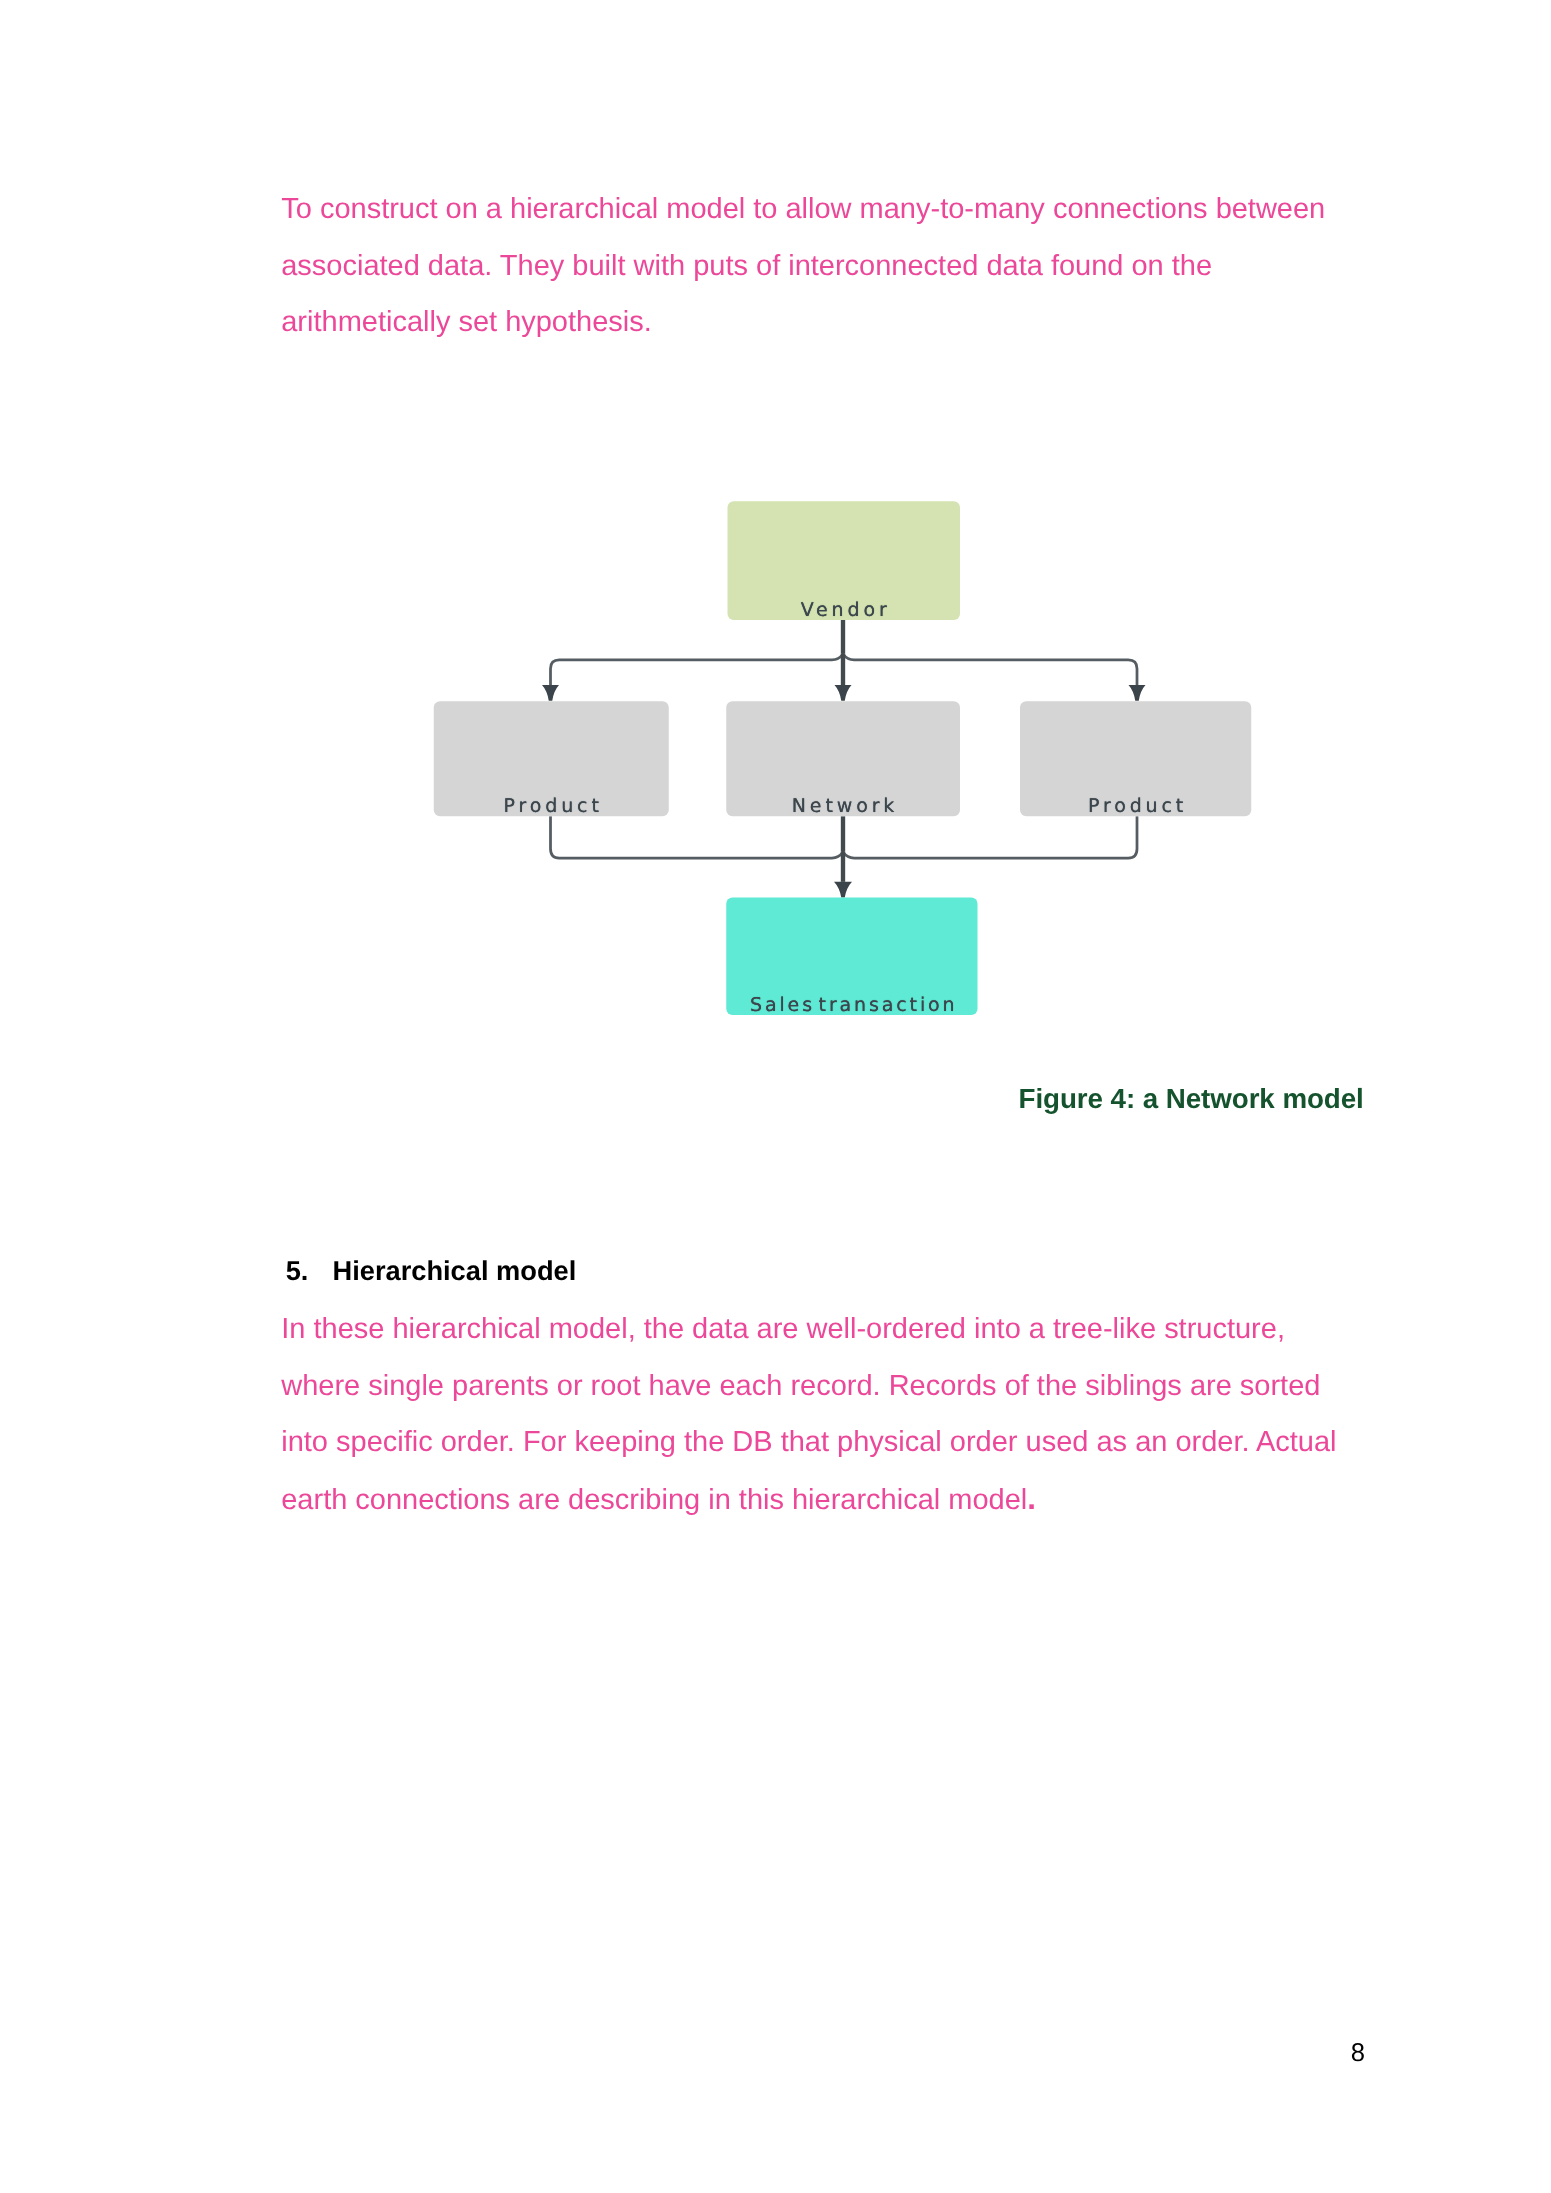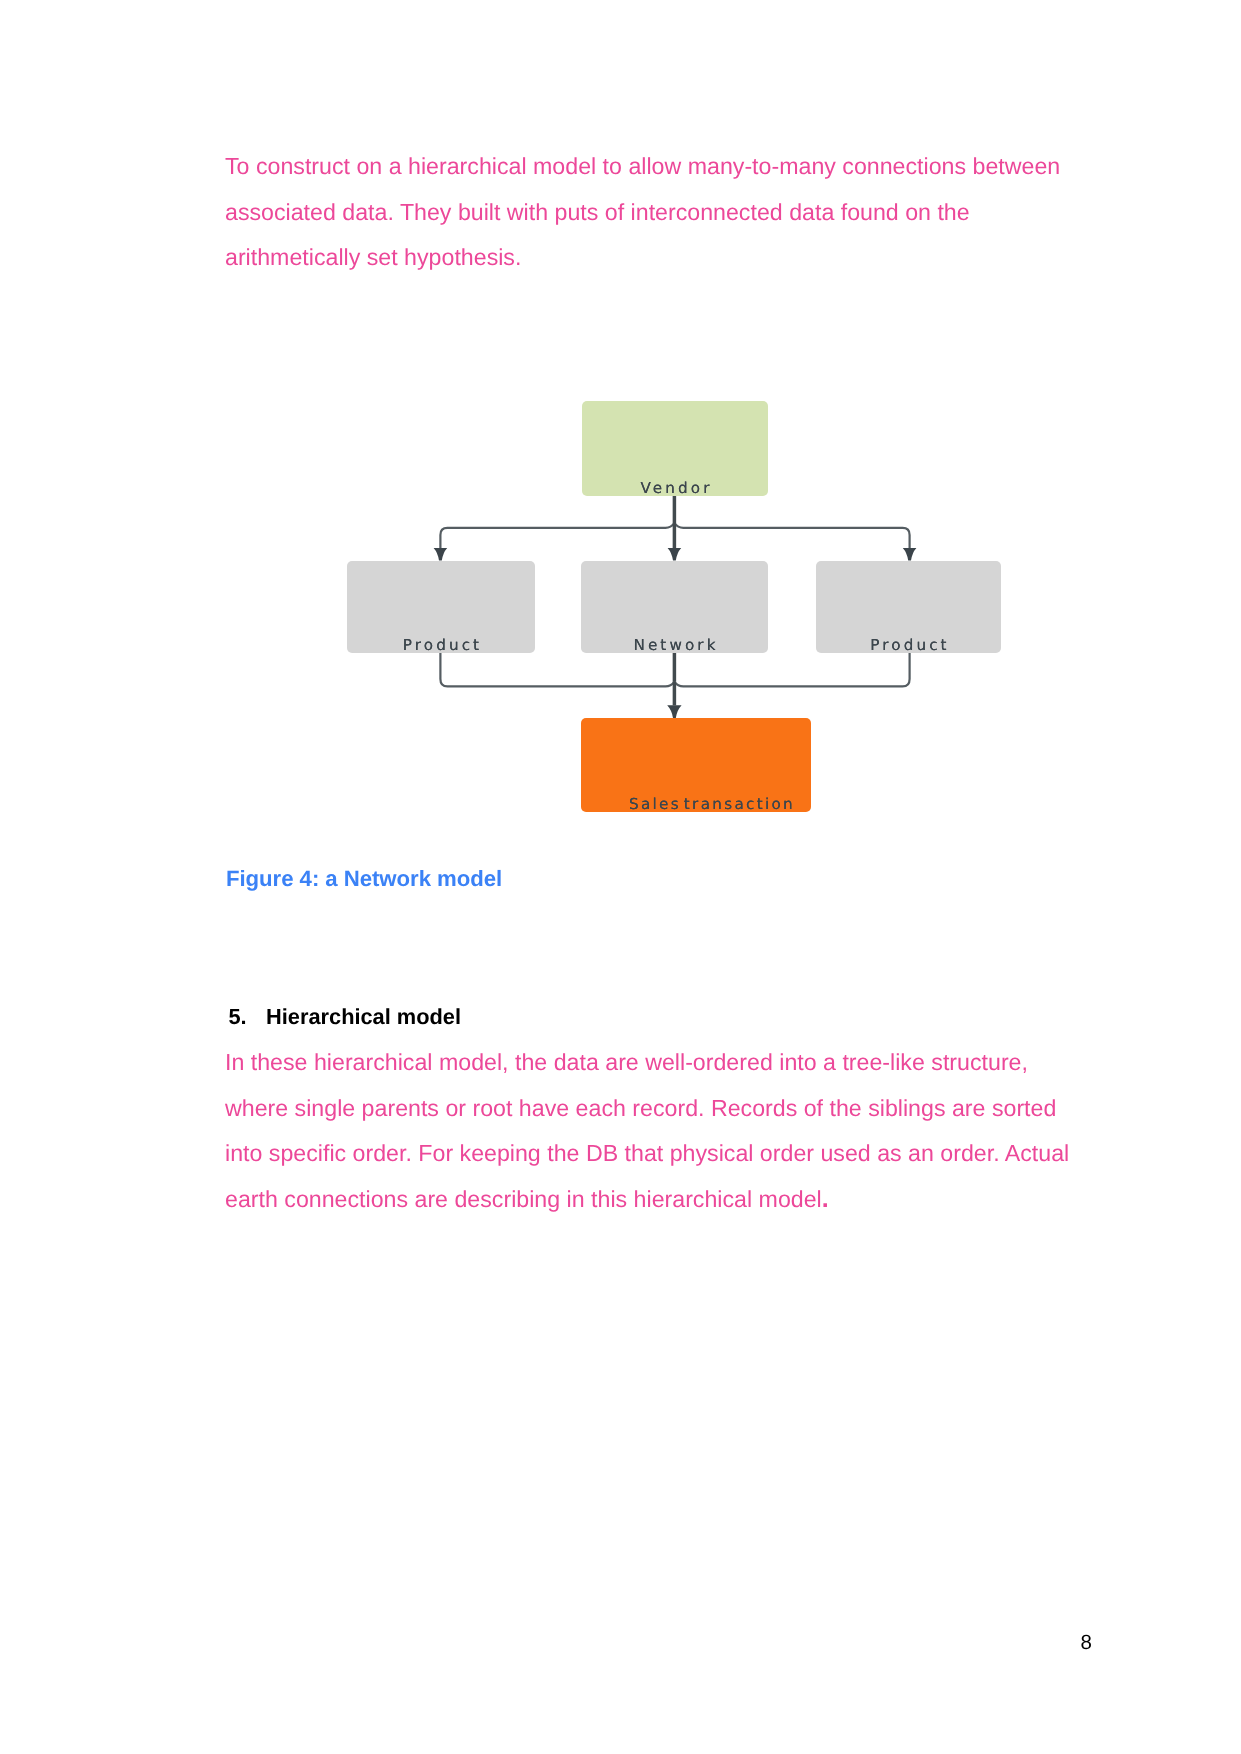--- a/index.html
+++ b/index.html
@@ -42,26 +42,26 @@
     font-size:15.2px;
     letter-spacing:3.1px;
     color:#3c464d;
     text-shadow: 0 0 0.6px #3c464d;
   }
   .node > span { display:inline-block; transform:translate(1.5px, 0.5px); }
   #node-vendor { left:582px; top:401px; width:186px; height:95px; background:#d4e3b1; }
   #node-employee { left:347px; top:561px; width:188px; height:92px; background:#d5d5d5; }
   #node-customer { left:581px; top:561px; width:187px; height:92px; background:#d5d5d5; }
   #node-product  { left:816px; top:561px; width:185px; height:92px; background:#d5d5d5; }
-  #node-sales    { left:581px; top:718px; width:201px; height:94px; background:#f97316; letter-spacing:2.3px; word-spacing:-4.2px;padding-left:29px; }
+  #node-sales    { left:581px; top:718px; width:201px; height:94px; background:#5eead4; letter-spacing:2.3px; word-spacing:-4.2px; }
 
   
   #figure-caption {
     position:absolute; left:226px; top:866px; width:865px;
-    text-align:left; font-size:22.2px; font-weight:bold; color:#3b82f6;
+    text-align:right; font-size:22.2px; font-weight:bold; color:#14532d;
     letter-spacing:-0.05px;
   }
 
   
   #heading-5 { position:absolute; left:188.5px; top:1003.5px; font-size:21.8px; font-weight:bold; color:#000000;margin-left:40px; }
   #heading-5 .num { display:inline-block; width:37.5px; }
   #para-hier { left:225px; top:1040px; }
   .bold-period { font-weight:bold; font-size:25px; }
 
   

